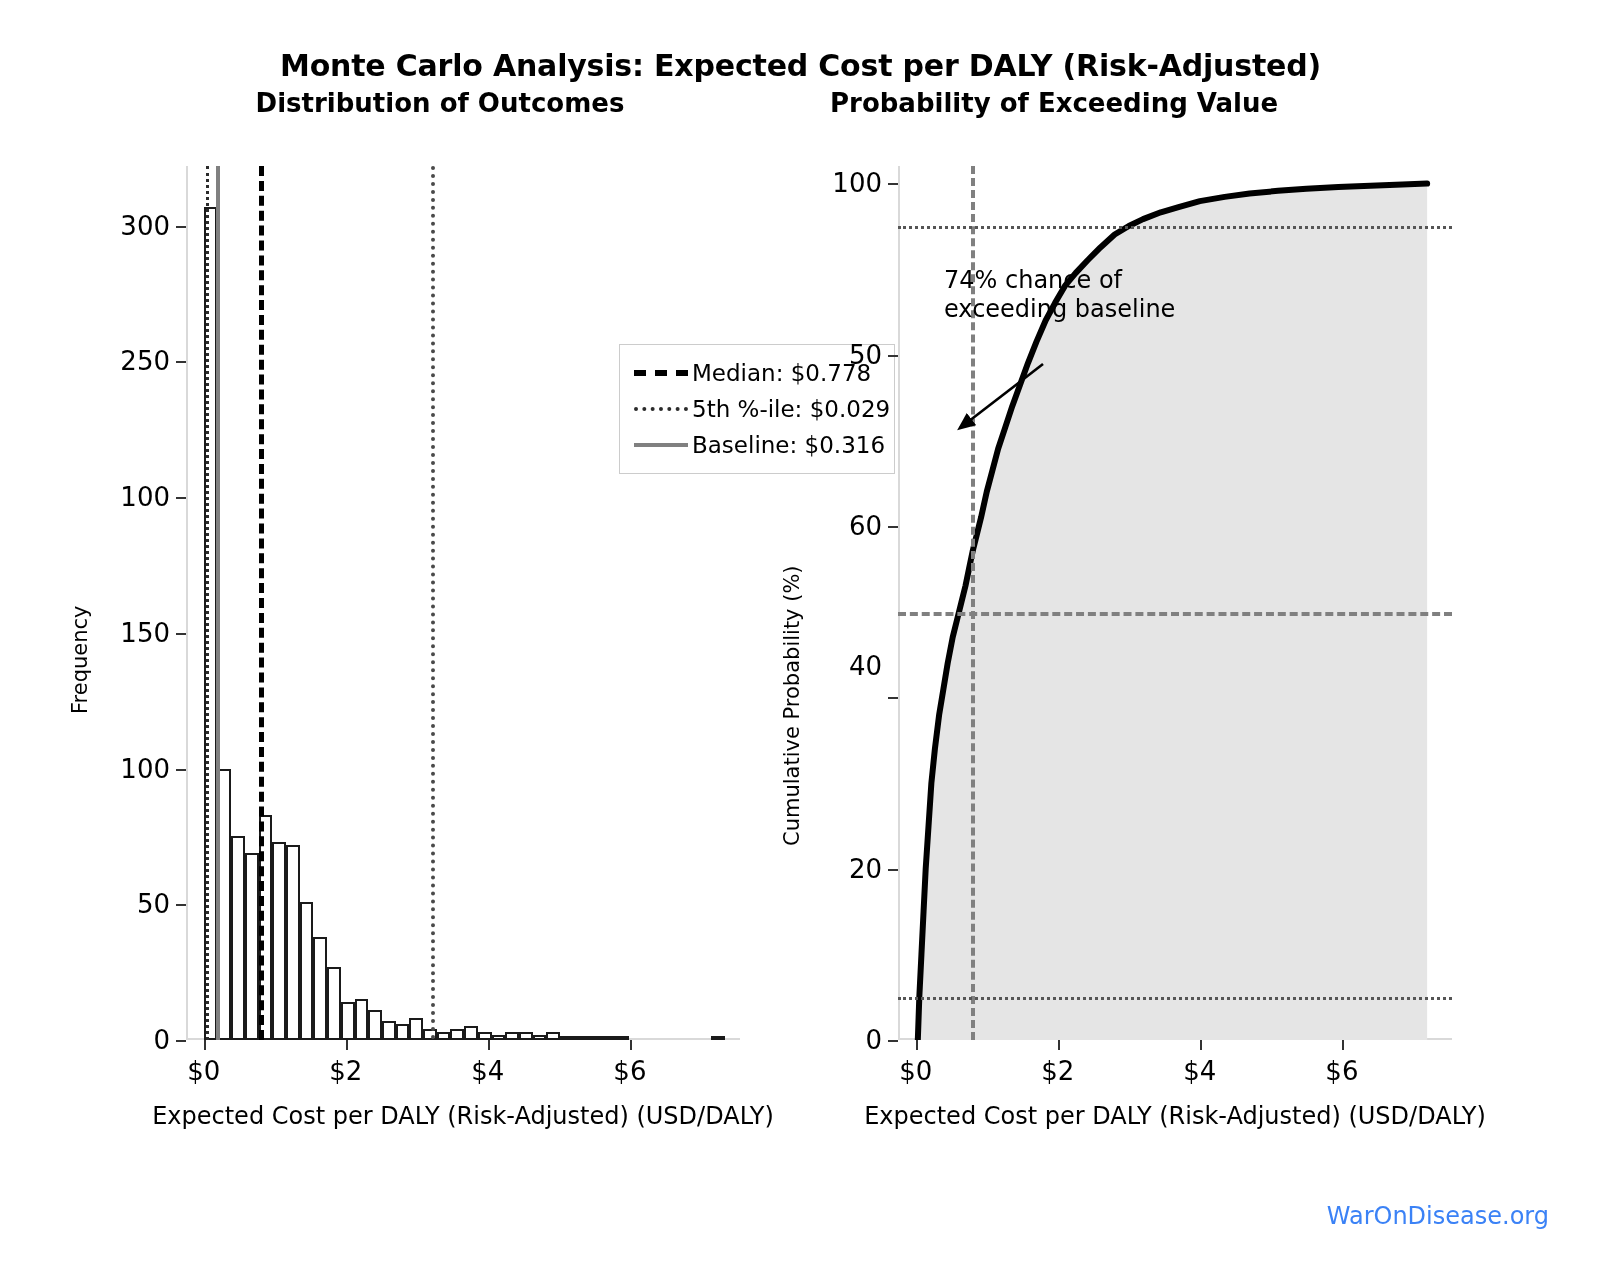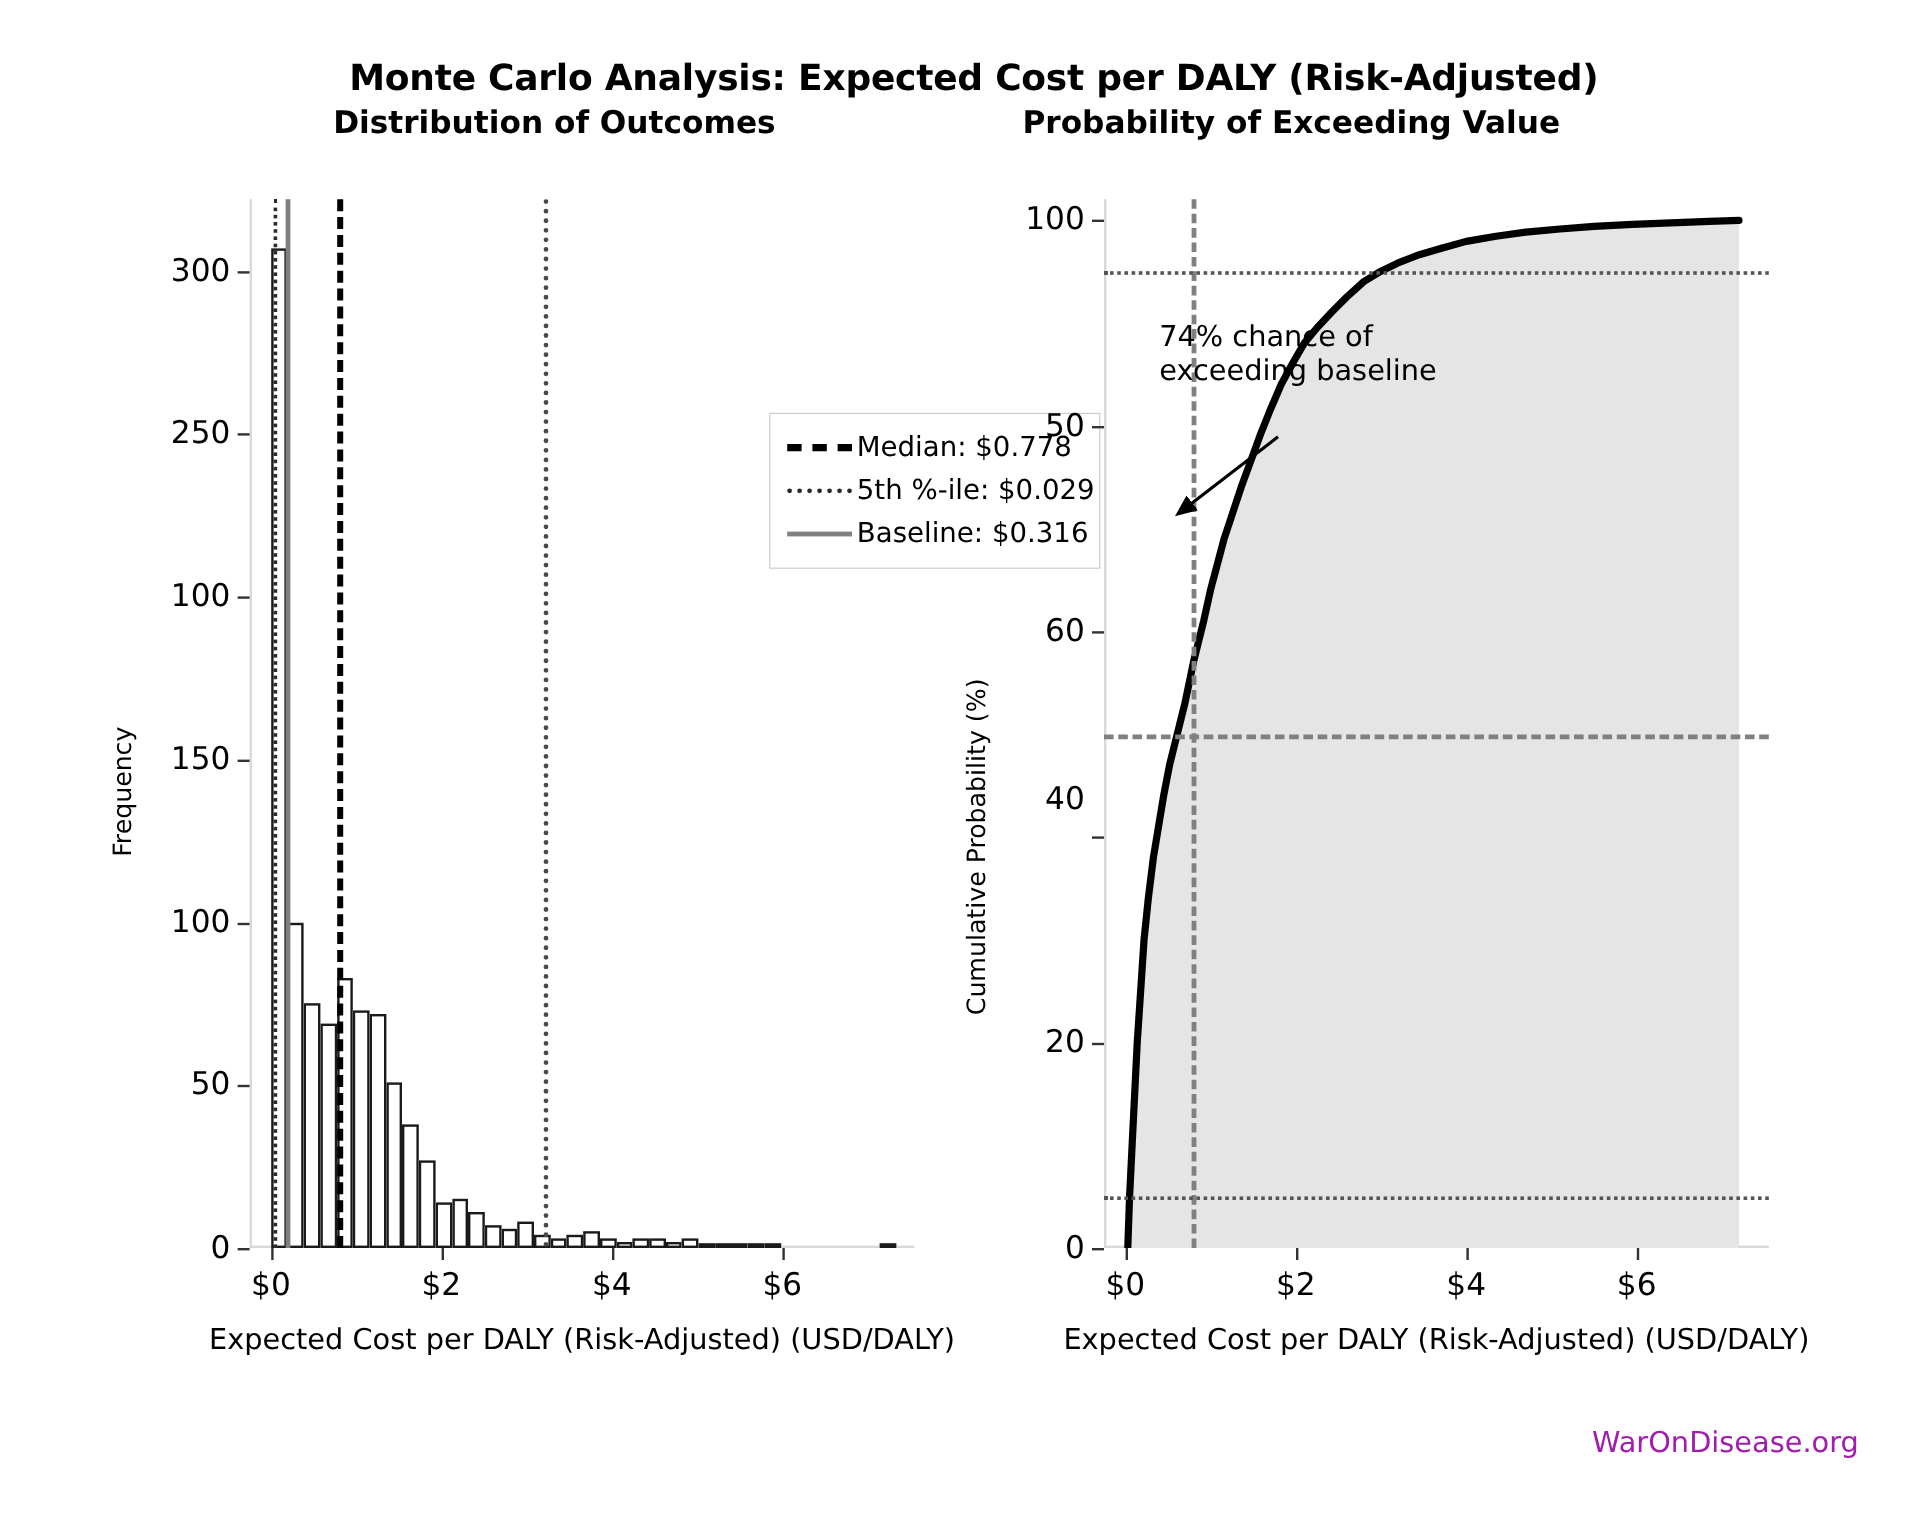--- a/index.html
+++ b/index.html
@@ -1,38 +1,38 @@
 <!DOCTYPE html>
 <html><head>
 <meta charset="utf-8">
 <style>
   html,body{margin:0;padding:0;}
   body{
     width:1601px;height:1280px;background:#ffffff;
     font-family:"DejaVu Sans","Liberation Sans",sans-serif;
     color:#000000;position:relative;overflow:hidden;
   }
-  .fig{position:absolute;inset:0;margin-left:22px;}
+  .fig{position:absolute;inset:0;}
 
   
   #suptitle{
     position:absolute;left:0;right:0;top:48px;text-align:center;
     font-size:30px;font-weight:bold;letter-spacing:-0.2px;
   }
   #title-left{
     position:absolute;left:120px;width:640px;top:88px;text-align:center;
     font-size:26px;font-weight:bold;
   }
   #title-right{
     position:absolute;left:830px;width:640px;top:88px;text-align:left;
     font-size:26px;font-weight:bold;
   }
   #footer{
-    position:absolute;right:52px;bottom:64px;
-    font-size:24px;color:#a21caf;
+    position:absolute;right:52px;bottom:50px;
+    font-size:24px;color:#3b82f6;
   }
 
   
   .axes{position:absolute;}
   .spine-left{position:absolute;left:0;top:0;bottom:0;width:2px;background:#d9d9d9;}
   .spine-bottom{position:absolute;left:0;right:0;bottom:0;height:2px;background:#d9d9d9;}
   .ytick{position:absolute;right:100%;width:10px;height:2px;background:#333;}
   .ytick-lbl{position:absolute;right:calc(100% + 16px);transform:translateY(-50%);
     font-size:26px;white-space:nowrap;}
   .xtick{position:absolute;top:100%;width:2px;height:10px;background:#333;}

